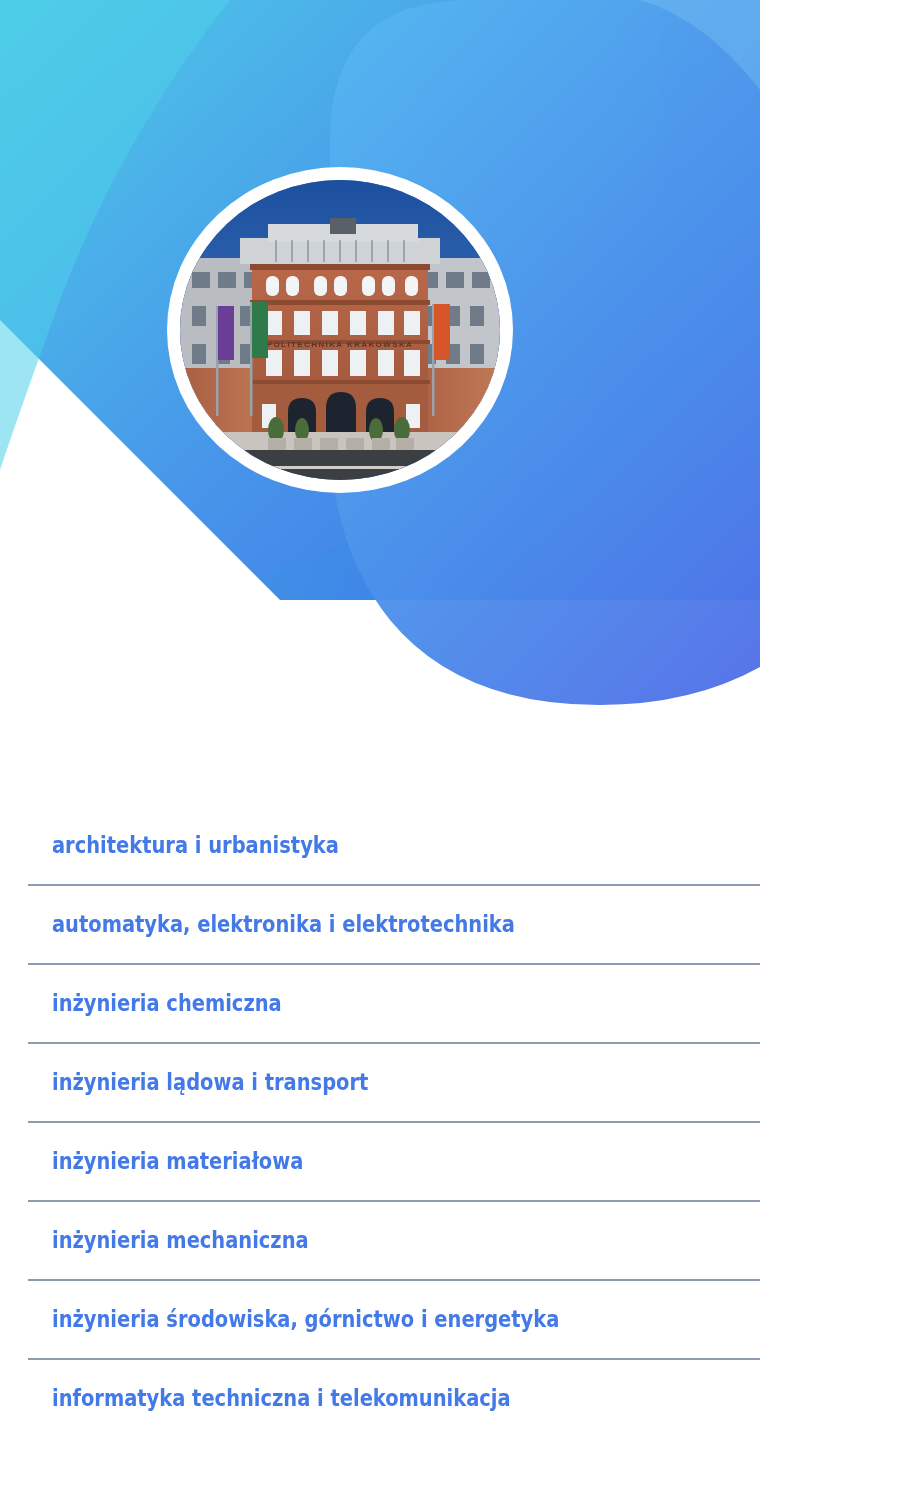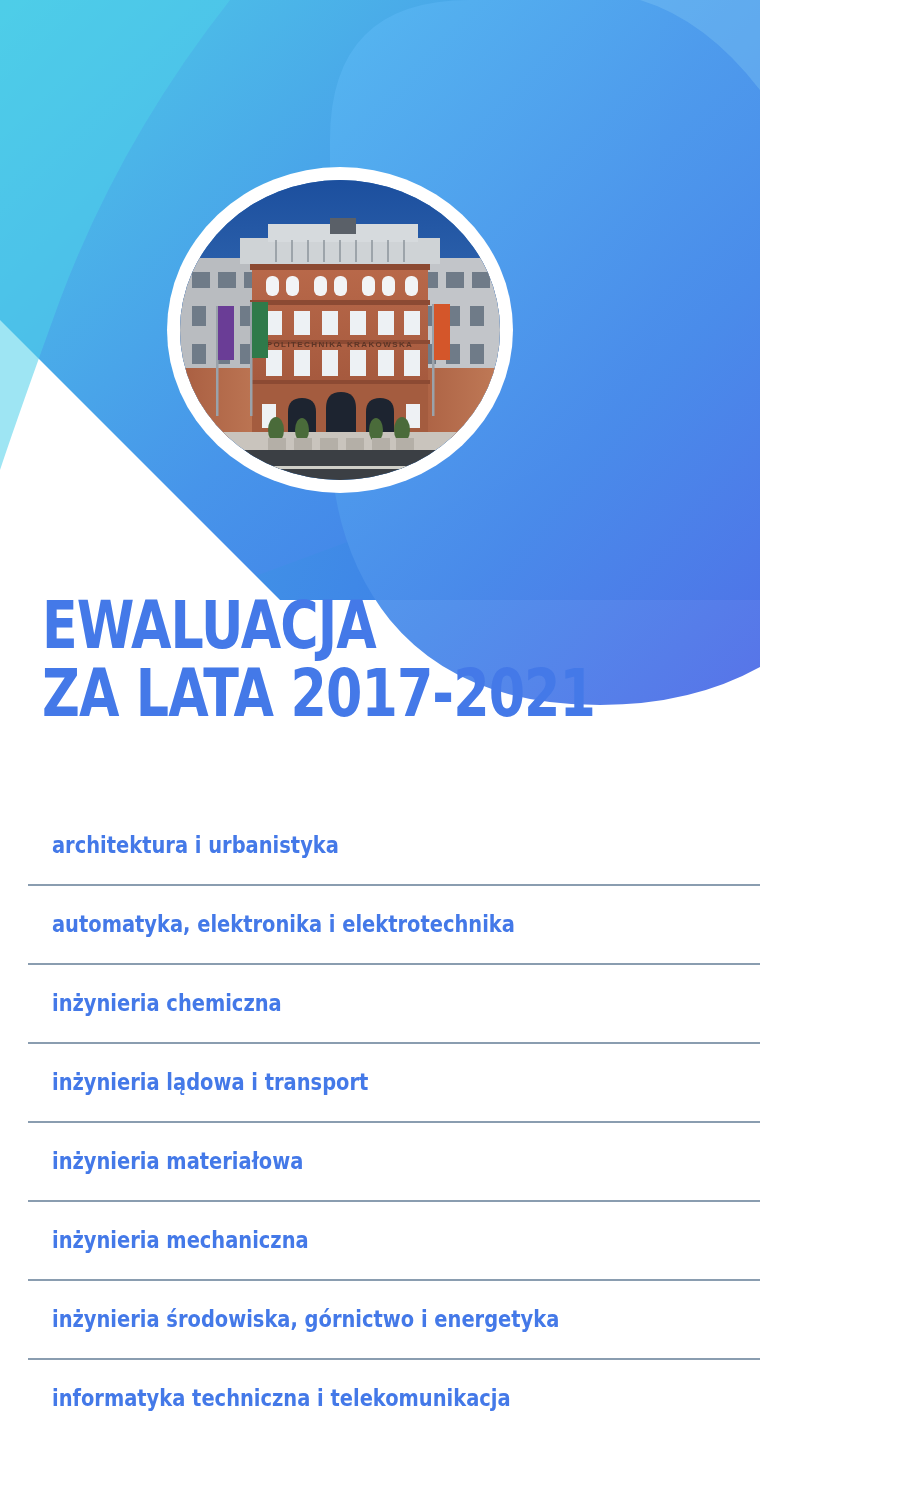--- a/index.html
+++ b/index.html
@@ -286,24 +286,20 @@
           <rect x="192" y="258" width="18" height="12"></rect>
             <rect x="216" y="258" width="18" height="12"></rect>
         </g>
 
         <rect x="0" y="270" width="320" height="30" fill="#3b3f44"></rect>
         <rect x="0" y="286" width="320" height="3" fill="#cfcfc8"></rect>
       </svg>
     </div>
   </div>
 
-  <div class="title-block">
-    <div class="title-line" style="color: rgb(68, 121, 232);">EWALUACJA</div>
-    <div class="title-line" style="color: rgb(68, 121, 232);">ZA LATA 2017-2021</div>
-  </div>
 
   <div class="grade-list">
 
     <div class="grade-row">
       <span class="grade-label" style="color: rgb(68, 121, 232);">architektura i urbanistyka</span>
       <span class="grade-value" style="color: rgb(19, 163, 222);">A+</span>
     </div>
 
     <div class="grade-row">
       <span class="grade-label" style="color: rgb(68, 121, 232);">automatyka, elektronika i elektrotechnika</span>

